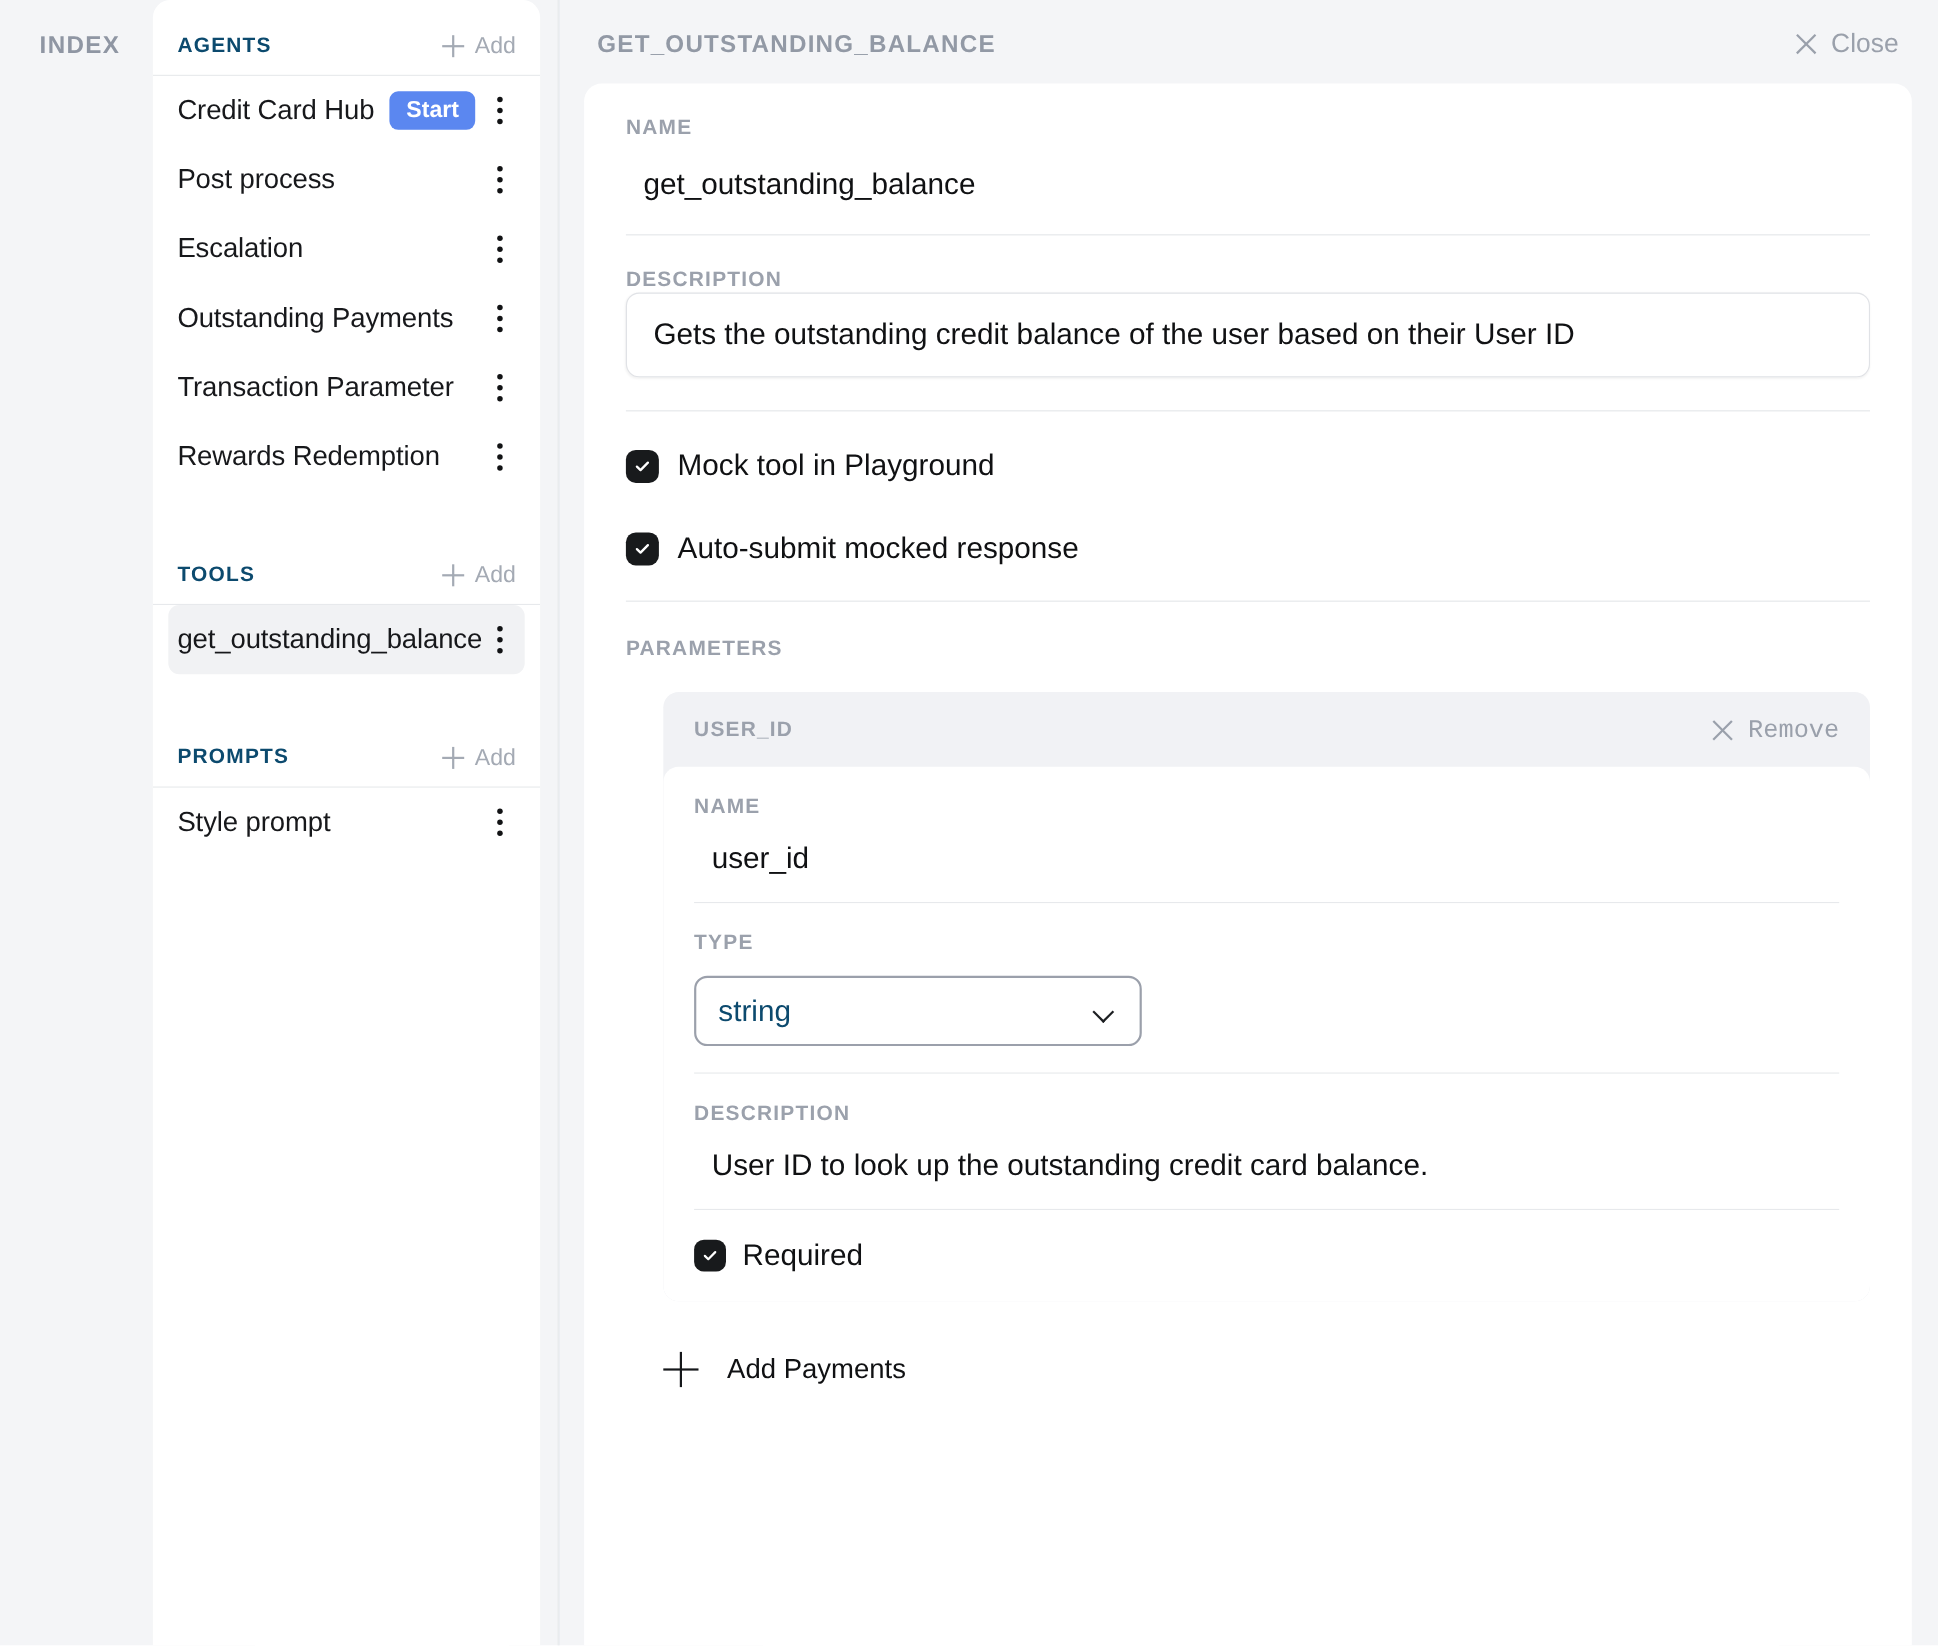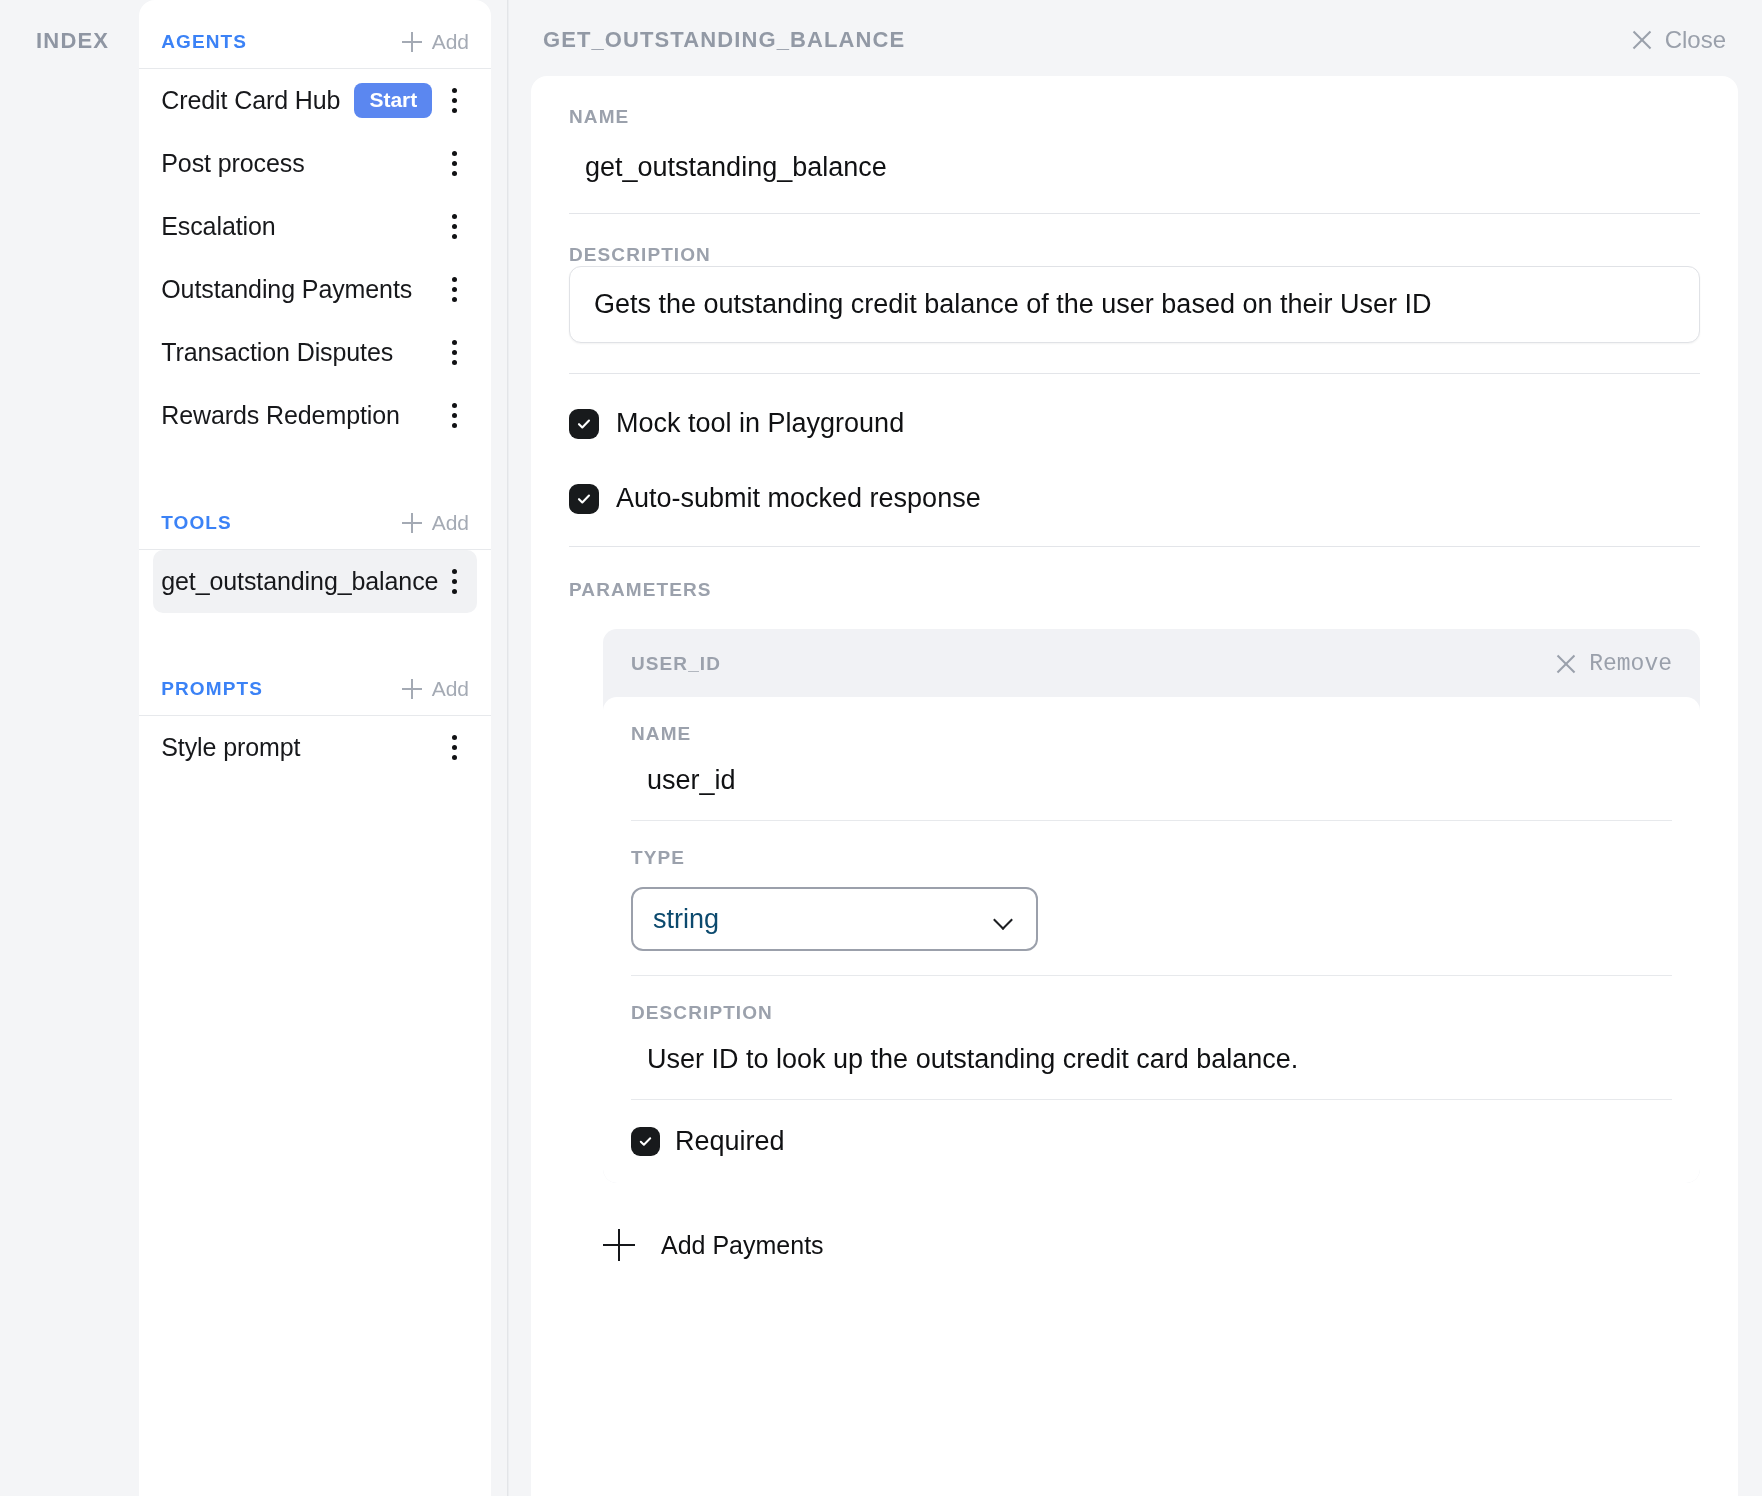--- a/index.html
+++ b/index.html
@@ -55,21 +55,21 @@
     padding: 30px 22px 14px 22px;
     border-bottom: 1px solid #e7e9ec;
     margin: 0 0 0 0;
   }
   .section-head.first { padding-top: 30px; }
 
   .section-label {
     font-size: 19px;
     font-weight: 700;
     letter-spacing: 1.1px;
-    color: #3b82f6;
+    color: #0c4a6e;
   }
 
   .add-btn {
     display: flex;
     align-items: center;
     gap: 10px;
     color: #a4aab4;
     font-size: 21px;
     cursor: pointer;
     background: none;
@@ -427,21 +427,21 @@
         </div>
         <div class="list-item">
           <span class="item-label">Outstanding Payments</span>
           <span class="kebab">
               <i></i>
               <i></i>
               <i></i>
             </span>
         </div>
         <div class="list-item">
-          <span class="item-label">Transaction Disputes</span>
+          <span class="item-label">Transaction Parameter</span>
           <span class="kebab">
               <i></i>
               <i></i>
               <i></i>
             </span>
         </div>
         <div class="list-item">
           <span class="item-label">Rewards Redemption</span>
           <span class="kebab">
               <i></i>

